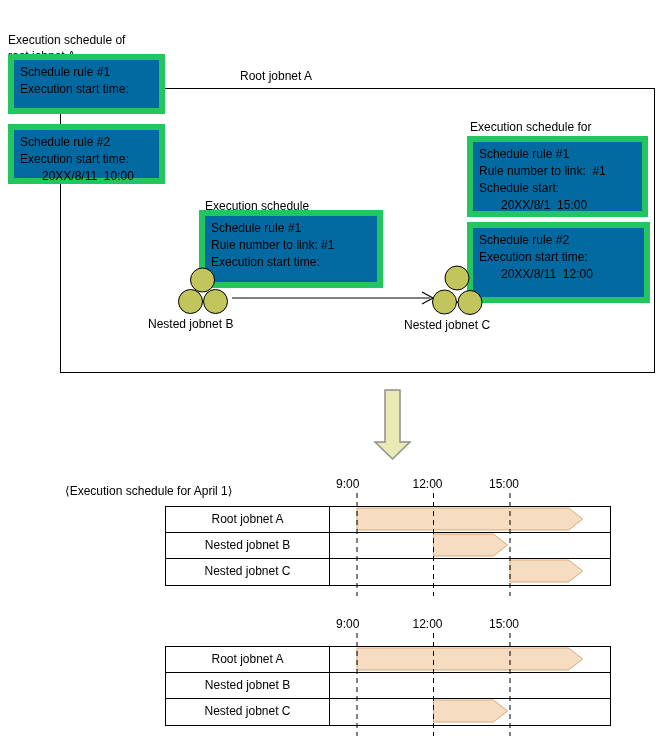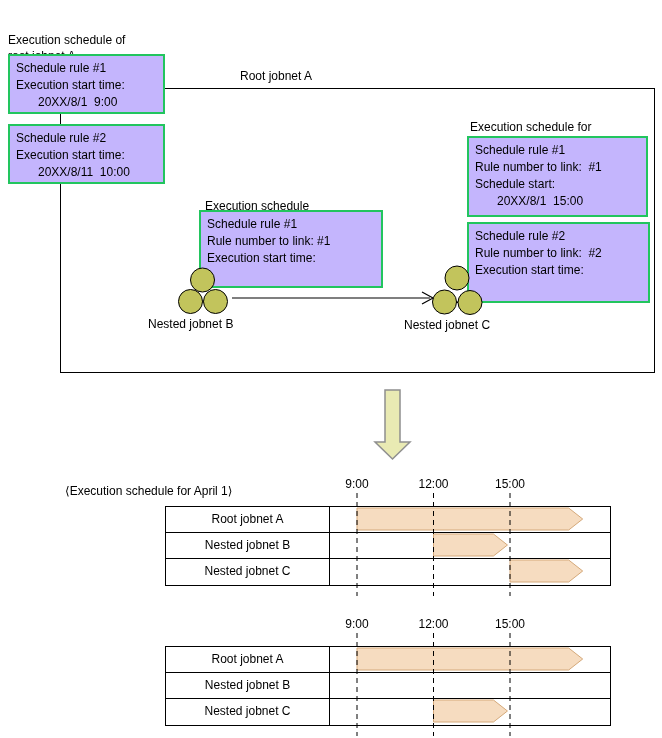--- a/index.html
+++ b/index.html
@@ -3,31 +3,31 @@
 <meta charset="utf-8">
 <style>
   html,body{margin:0;padding:0;}
   body{
     width:662px;height:738px;position:relative;background:#fff;overflow:hidden;
     font-family:"Liberation Sans",sans-serif;font-size:12px;color:#000;
   }
   .abs{position:absolute;}
   .cap{white-space:pre-line;line-height:16px;margin-top:24px;}
   .box{
-    border:2px solid #22c55e;background:#c4b5fd;box-sizing:border-box;
+    border:6px solid #22c55e;background:#0369a1;box-sizing:border-box;
     line-height:17px;padding:4px 2px 16px 6px;position:absolute;
   }
   .ind1{}
   .ind2{margin-left:22px;}
   .bigbox{border:1px solid #000;box-sizing:border-box;background:#fff;}
   .chart{position:absolute;left:0;width:662px;height:125px;}
   .chart > *{position:absolute;}
   .chart-title{left:65px;top:7px;}
   .time-axis{left:330px;top:0;width:282px;height:14px;}
-  .tick-label{position:absolute;top:0;width:42px;text-align:center;}
+  .tick-label{position:absolute;top:0;width:42px;text-align:left;}
   .stable{left:165px;top:29px;width:446px;height:80px;border:1px solid #000;box-sizing:border-box;background:#fff;}
   .trow{height:26px;box-sizing:border-box;border-bottom:1px solid #000;}
   .trow:last-child{border-bottom:none;}
   .rlabel{width:164px;height:100%;border-right:1px solid #000;text-align:center;line-height:25px;box-sizing:border-box;}
   svg.overlay{overflow:visible;}
   .bar{fill:var(--bar_fill);stroke:var(--bar_border);stroke-width:1;}
   .dash{stroke:#000;stroke-width:1;stroke-dasharray:5 4;}
   .jcirc{fill:var(--icon_fill);stroke:#000;stroke-width:1;}
   .jlink{stroke:#000;stroke-width:1.5;}
   .flow{stroke:#000;stroke-width:1.2;fill:none;}
@@ -39,21 +39,20 @@
 <div class="abs cap" style="left:8px;top:8px;width:170px;">Execution schedule of
 root jobnet A</div>
 
 <div class="abs bigbox" style="left:60px;top:88px;width:595px;height:285px;"></div>
 
 <div class="abs" style="left:240px;top:69px;">Root jobnet A</div>
 
 <div class="box" style="left:8px;top:54px;width:157px;height:60px;">
   <div>Schedule rule #1</div>
   <div class="ind1">Execution start time:</div>
-  <div class="ind2">20XX/8/1&nbsp;&nbsp;9:00</div>
 </div>
 
 <div class="box" style="left:8px;top:124px;width:157px;height:60px;">
   <div>Schedule rule #2</div>
   <div class="ind1">Execution start time:</div>
   <div class="ind2">20XX/8/11&nbsp;&nbsp;10:00</div>
 </div>
 
 <div class="abs cap" style="left:205px;top:174px;width:190px;">Execution schedule
 for nested jobnet&nbsp; B</div>
@@ -69,22 +68,22 @@
 
 <div class="box" style="left:467px;top:136px;width:181px;height:81px;">
   <div>Schedule rule #1</div>
   <div class="ind1">Rule number to link:&nbsp;&nbsp;#1</div>
   <div class="ind1">Schedule start:</div>
   <div class="ind2">20XX/8/1&nbsp;&nbsp;15:00</div>
 </div>
 
 <div class="box" style="left:467px;top:222px;width:183px;height:81px;">
   <div>Schedule rule #2</div>
-  <div class="ind1">Rule number to link:&nbsp;&nbsp;#2</div>
   <div class="ind1">Execution start time:</div>
+  <div class="ind2">20XX/8/11&nbsp;&nbsp;12:00</div>
 </div>
 
 <svg class="abs" style="left:177px;top:266px;" width="52" height="50" viewBox="0 0 52 50">
   <line class="jlink" x1="13.5" y1="35.5" x2="38.5" y2="35.5"></line>
   <circle class="jcirc" cx="25.5" cy="14" r="12"></circle>
   <circle class="jcirc" cx="13.5" cy="35.5" r="12"></circle>
   <circle class="jcirc" cx="38.5" cy="35.5" r="12"></circle>
 </svg>
 
 <svg class="abs" style="left:431px;top:264px;" width="52" height="52" viewBox="0 0 52 52">

